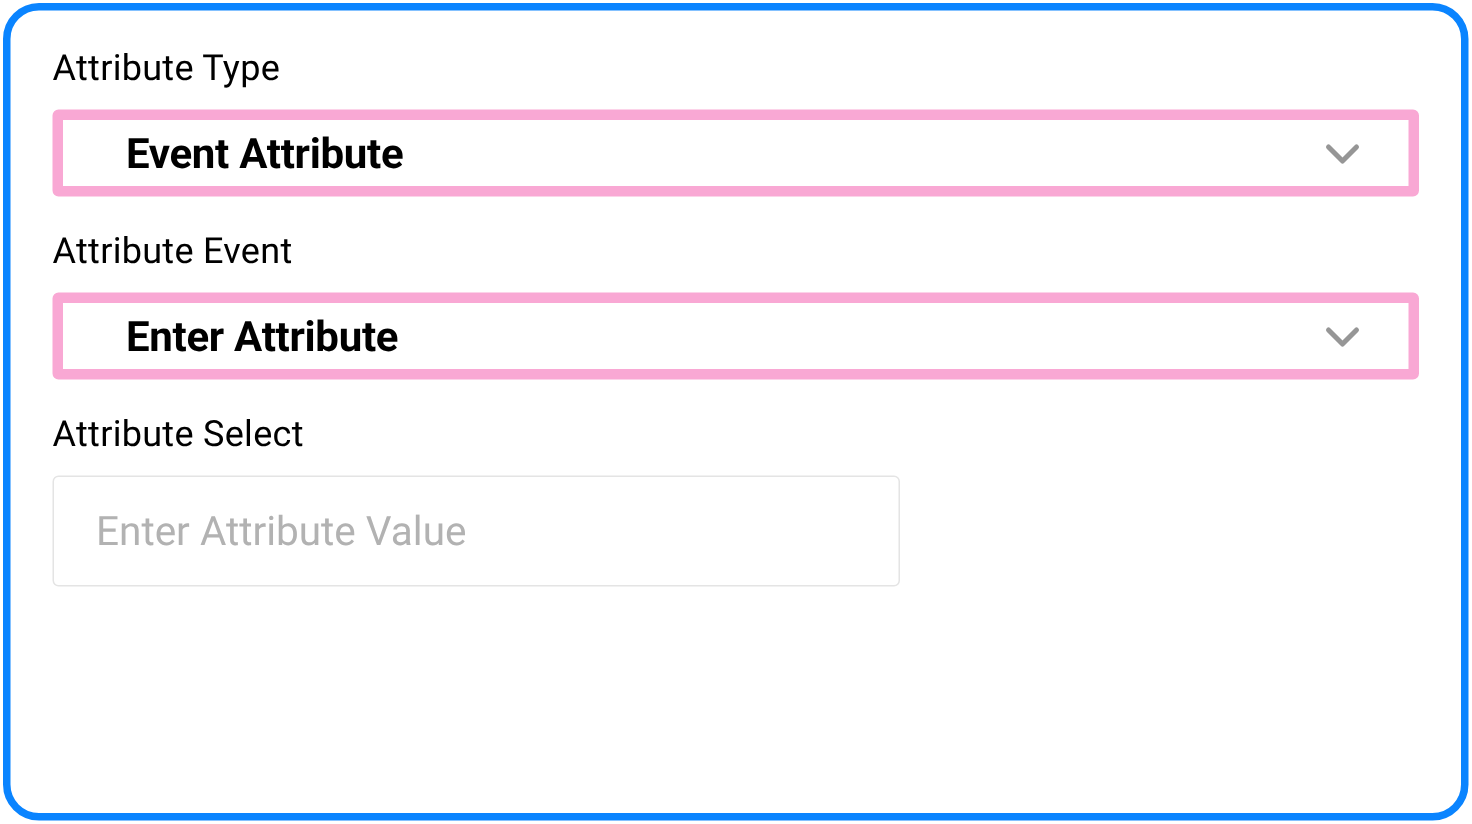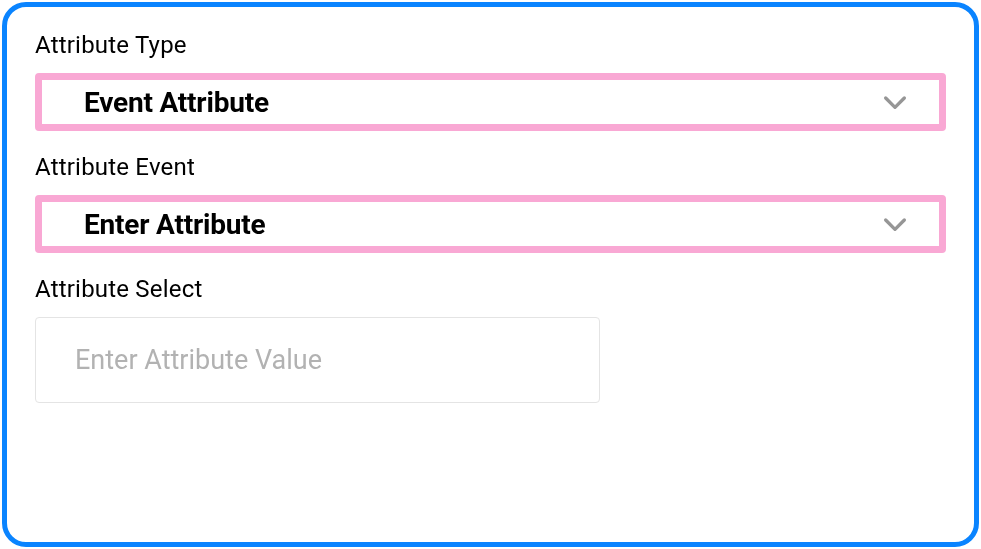--- a/index.html
+++ b/index.html
@@ -50,24 +50,24 @@
     }
     .chevron svg {
       width: 32px;
       height: 32px;
       display: block;
     }
     .input-box {
       border: 1px solid #e4e4e4;
       border-radius: 4px;
       width: 565px;
-      height: 86px;
+      height: 74px;
       display: flex;
       align-items: center;
-      padding: 0 39px;
+      padding: 0 28px;
       background: #fff;
     }
     .input-box input {
       border: none;
       outline: none;
       font-size: 27px;
       color: #000;
       width: 100%;
       font-family: inherit;
       background: transparent;

